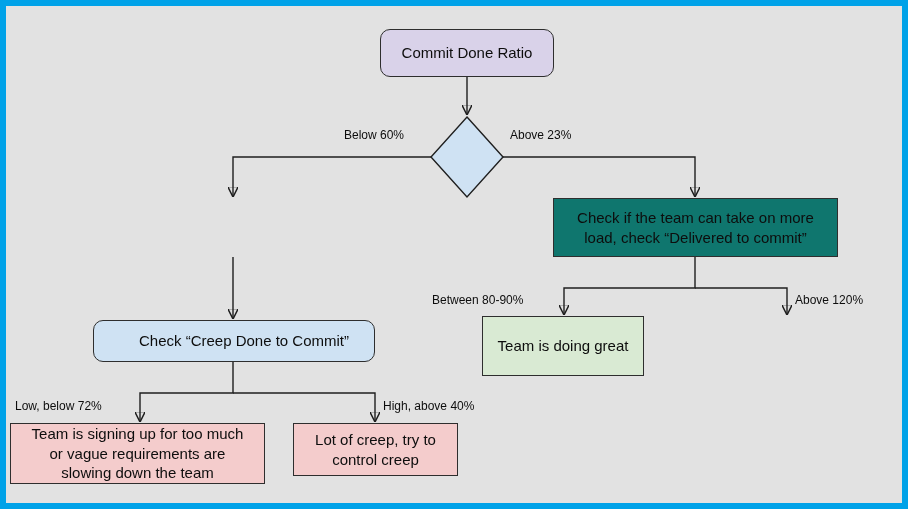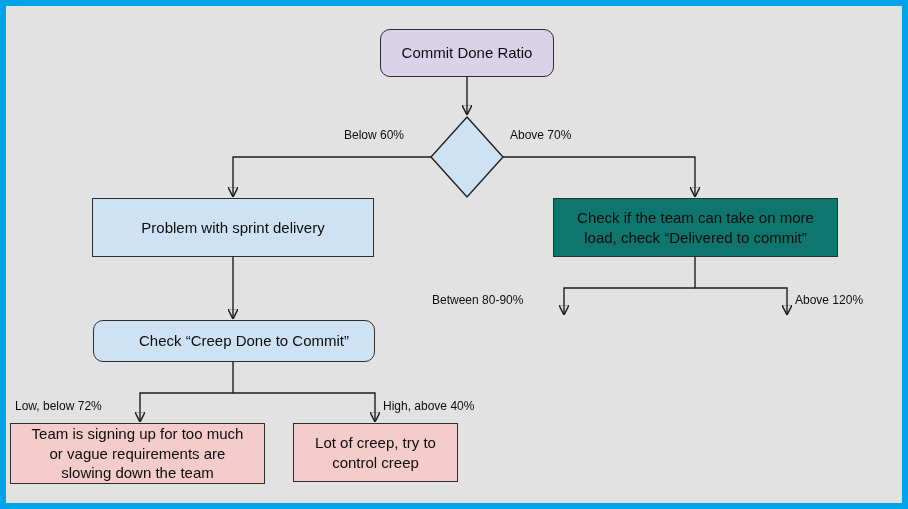--- a/index.html
+++ b/index.html
@@ -19,21 +19,21 @@
     padding:0 4px;
   }
   .rounded{border-radius:10px;}
   .elabel{position:absolute;z-index:2;font-size:12px;color:#0d0d0d;white-space:nowrap;}
 
   .n-root   {left:380px;top:29px; width:174px;height:48px;}
   .n-problem{left:92px; top:198px;width:282px;height:59px;}
   .n-load   {left:553px;top:198px;width:285px;height:59px;}
   .n-creep  {left:93px; top:320px;width:282px;height:42px;padding-left:24px;}
   .n-pink1  {left:10px; top:423px;width:255px;height:61px;}
-  .n-pink2  {left:293px;top:423px;width:165px;height:59px;}
+  .n-pink2  {left:293px;top:423px;width:165px;height:53px;}
   .n-green  {left:482px;top:316px;width:162px;height:60px;}
   .n-yellow {left:675px;top:316px;width:222px;height:61px;}
 
   .l-below60 {left:344px;top:128px;}
   .l-above70 {left:510px;top:128px;}
   .l-between {left:432px;top:293px;}
   .l-above120{left:795px;top:293px;text-align:center;}
   .l-low25   {left:15px; top:399px;}
   .l-high40  {left:383px;top:399px;}
 </style>
@@ -54,37 +54,37 @@
     <path d="M233 257 V318" marker-end="url(#arrow)"></path>
     <path d="M233 362 V393 H140 V421" marker-end="url(#arrow)"></path>
     <path d="M233 393 H375 V421" marker-end="url(#arrow)"></path>
     <path d="M695 257 V288 H564 V314" marker-end="url(#arrow)"></path>
     <path d="M695 288 H787 V314" marker-end="url(#arrow)"></path>
     <polygon class="diamond" points="467,117 503,157 467,197 431,157" style="background-color: rgb(207, 226, 243); fill: rgb(207, 226, 243);"></polygon>
   </svg>
 
   <div class="node rounded n-root" style="background-color: rgb(217, 210, 233); fill: rgb(217, 210, 233);">Commit Done Ratio</div>
 
-  <div class="node n-problem" style="background-color: rgb(207, 226, 243); fill: rgb(207, 226, 243);">Problem with sprint delivery</div>
 
   <div class="node n-load" style="background-color: #0f766e; fill: rgb(207, 226, 243);">Check if the team can take on more
 load, check “Delivered to commit”</div>
 
   <div class="node rounded n-creep" style="background-color: rgb(207, 226, 243); fill: rgb(207, 226, 243);">Check “Creep Done to Commit”</div>
 
   <div class="node n-pink1" style="background-color: rgb(244, 204, 204); fill: rgb(244, 204, 204);">Team is signing up for too much
 or vague requirements are
 slowing down the team</div>
 
   <div class="node n-pink2" style="background-color: rgb(244, 204, 204); fill: rgb(244, 204, 204);">Lot of creep, try to
 control creep</div>
 
+  <div class="node n-green" style="background-color: rgb(217, 234, 211); fill: rgb(217, 234, 211);">Team is doing great</div>
 
 
   <div class="elabel l-below60">Below 60%</div>
-  <div class="elabel l-above70">Above 70%</div>
+  <div class="elabel l-above70">Above 23%</div>
   <div class="elabel l-low25">Low, below 72%</div>
   <div class="elabel l-high40">High, above 40%</div>
   <div class="elabel l-between">Between 80-90%</div>
   <div class="elabel l-above120">Above 120%</div>
 
   <div class="frame"></div>
 </div>
 
 </body></html>

